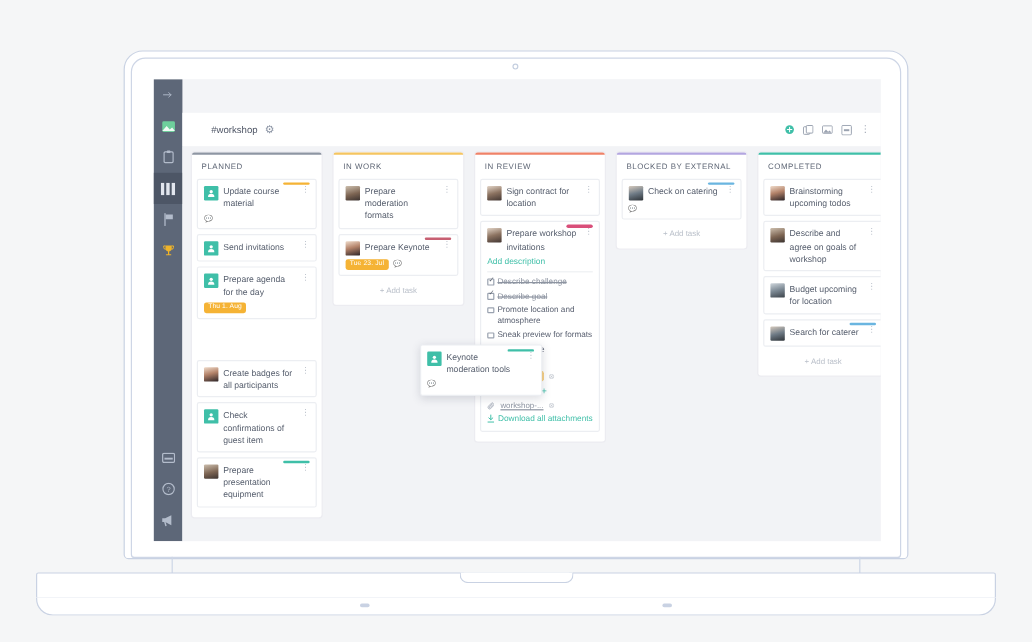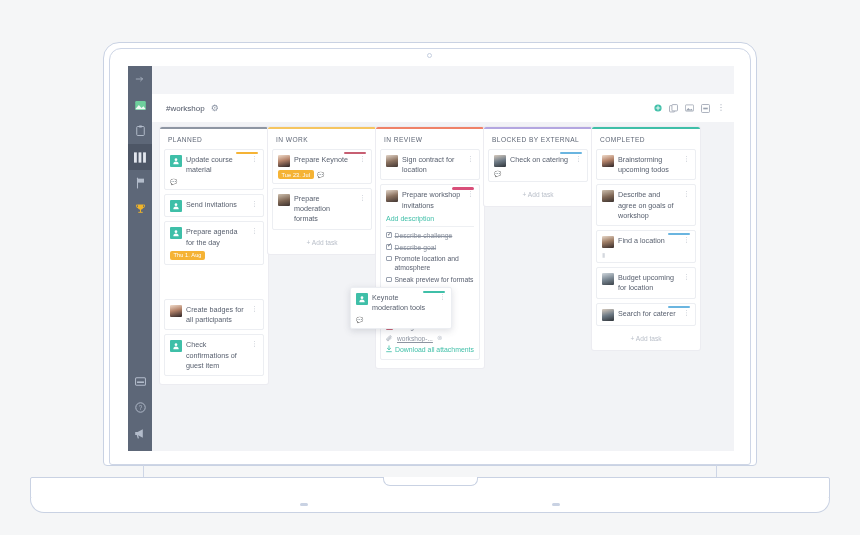--- a/index.html
+++ b/index.html
@@ -121,29 +121,29 @@
     width: 15px; height: 17px; border-radius: 1px;
     background: linear-gradient(170deg,#d9c5b4 0%, #a8836a 38%, #4a3b37 70%, #30272b 100%);
   }
 
   
   .boardbar {
     position: absolute; left: 24px; top: 28px; right: 0; height: 28px;
     background: #ffffff;
     display: flex; align-items: center;
   }
-  .board-name { margin-left: 14px; font-size: 8px; color: #4f5666; }
+  .board-name { margin-left: 24px; font-size: 8px; color: #4f5666; }
   .gear { margin-left: 6px; color: #8a93a3; font-size: 9px; }
   .board-tools { margin-left: auto; display: flex; align-items: center; gap: 7px; padding-right: 9px; }
 
   
   .board {
     position: absolute; left: 24px; top: 56px; right: 0; bottom: 0;
     background: #f2f3f6;
-    display: flex; gap: 0;
+    display: flex; gap: 10px;
     padding: 5px 8px 0 8px;
     overflow: hidden;
   }
   .column { width: 108px; flex: 0 0 108px; position: relative; }
   .col-inner {
     background: #ffffff;
     border-radius: 2px;
     padding: 4px;
     box-shadow: 0 0 0 1px #ececf1;
   }
@@ -401,46 +401,54 @@
               <svg width="8" height="8" viewBox="0 0 10 10">
                   <circle cx="5" cy="3.4" r="1.7" fill="#fff"></circle>
                   <path d="M1.7 9a3.3 3.3 0 016.6 0z" fill="#fff"></path>
                 </svg>
             </div>
             <div class="card-title">Check confirmations of guest item</div>
             <div class="kebab">⋮</div>
           </div>
         </div>
 
+        <div class="card">
+          <div class="card-accent" style="background:#3fbfa8"></div>
+          <div class="card-row">
+            <div class="av p1"></div>
+            <div class="card-title">Prepare presentation equipment</div>
+            <div class="kebab">⋮</div>
+          </div>
+        </div>
       </div>
     </div>
 
     <div class="column">
       <div class="col-inner">
         <div class="col-bar" style="background:#f5c560;margin:-4px -4px 0 -4px"></div>
         <div class="col-title">IN WORK</div>
 
         <div class="card">
+          <div class="card-row">
+            <div class="av p1"></div>
+            <div class="card-title">Prepare moderation formats</div>
+            <div class="kebab">⋮</div>
+          </div>
+        </div>
+
+        <div class="card">
           <div class="card-accent" style="background:#c75f72"></div>
           <div class="card-row">
             <div class="av p2"></div>
             <div class="card-title">Prepare Keynote</div>
             <div class="kebab">⋮</div>
           </div>
           <div class="card-foot">
             <span class="date-chip">Tue 23. Jul</span>
             <span class="mini-ico">💬</span>
-          </div>
-        </div>
-
-        <div class="card">
-          <div class="card-row">
-            <div class="av p1"></div>
-            <div class="card-title">Prepare moderation formats</div>
-            <div class="kebab">⋮</div>
           </div>
         </div>
 
         <div class="add-task">+ Add task</div>
       </div>
     </div>
 
     <div class="column">
       <div class="col-inner">
         <div class="col-bar" style="background:#ef8268;margin:-4px -4px 0 -4px"></div>
@@ -562,31 +570,20 @@
         </div>
 
         <div class="card">
           <div class="card-row">
             <div class="av p1"></div>
             <div class="card-title">Describe and agree on goals of workshop</div>
             <div class="kebab">⋮</div>
           </div>
         </div>
 
-        <div class="card">
-          <div class="card-accent" style="background:#6ab5e0"></div>
-          <div class="card-row">
-            <div class="av p6"></div>
-            <div class="card-title">Find a location</div>
-            <div class="kebab">⋮</div>
-          </div>
-          <div class="card-foot">
-              <span class="mini-ico">▮</span>
-            </div>
-        </div>
 
         <div class="card">
           <div class="card-row">
             <div class="av p5"></div>
             <div class="card-title">Budget upcoming for location</div>
             <div class="kebab">⋮</div>
           </div>
         </div>
 
         <div class="card">

